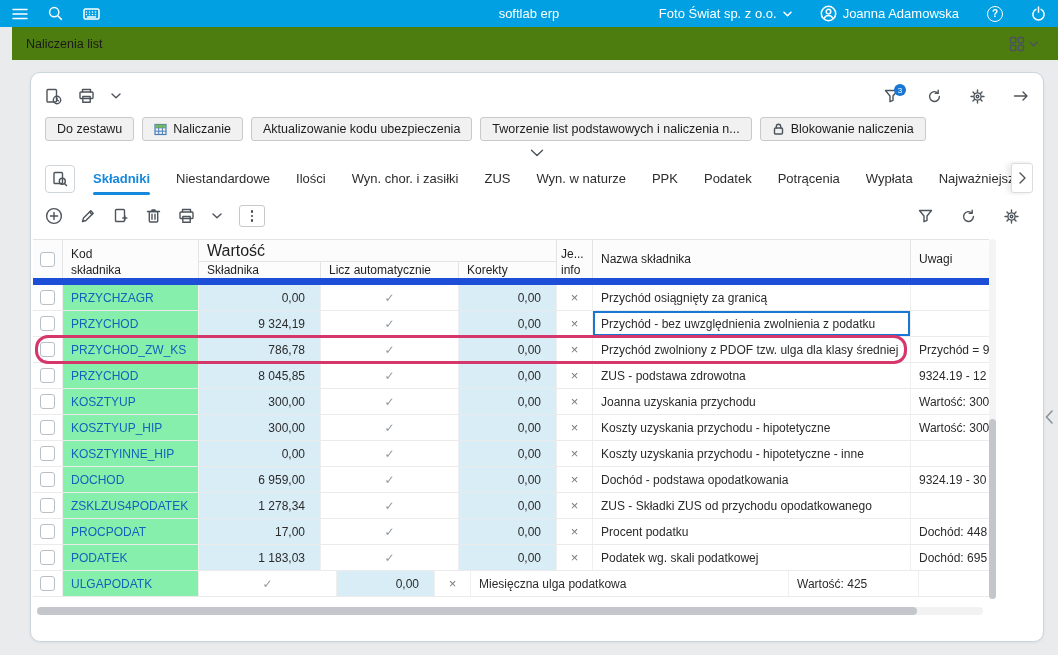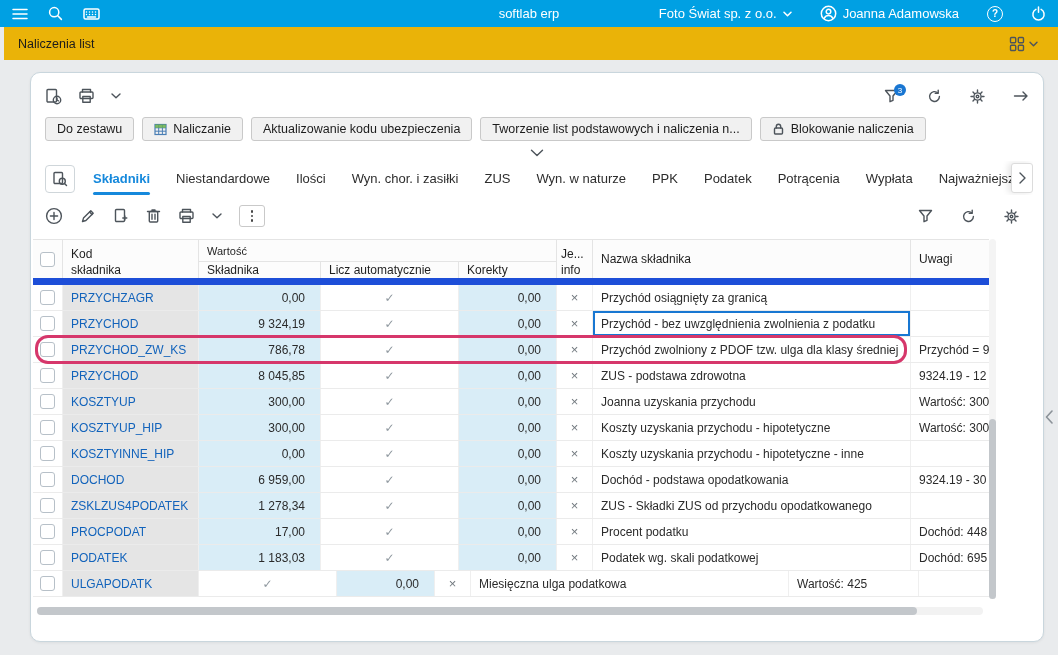--- a/index.html
+++ b/index.html
@@ -18,21 +18,21 @@
     display:flex;align-items:center;padding:0 12px;box-sizing:border-box;color:#fff}
   .tb-left{display:flex;align-items:center;gap:20px;z-index:2}
   .tb-title{position:absolute;left:0;right:0;text-align:center;font-size:13px;color:#fff}
   .tb-right{margin-left:auto;display:flex;align-items:center;gap:28px;font-size:13px;z-index:2}
   .tb-item{display:flex;align-items:center;gap:6px;cursor:pointer}
   .tb-btn{background:none;border:none;padding:0;cursor:pointer;display:flex;align-items:center}
   .help-circle{width:16px;height:16px;border:1.5px solid #fff;border-radius:50%;
     display:flex;align-items:center;justify-content:center;font-size:10px;font-weight:bold;color:#fff;box-sizing:border-box}
 
   
-  .subheader{position:absolute;top:27px;left:4px;right:0;height:33px;background:#eab308;
+  .subheader{position:absolute;top:27px;left:12px;right:0;height:33px;background:#4d7c0f;
     display:flex;align-items:center;padding:3px 14px;box-sizing:border-box}
   .page-title{font-size:12.5px;color:#1b1b1b}
   .view-switch{margin-left:auto;display:flex;align-items:center;gap:4px;background:none;border:none;cursor:pointer;color:#555}
 
   
   .card{position:absolute;left:30px;top:72px;width:1012px;height:568px;background:#fff;
     border:1px solid #c9d6dd;border-radius:10px;box-shadow:0 1px 3px rgba(0,0,0,.06)}
 
   .toolbar1{position:absolute;top:10px;left:14px;right:14px;height:26px;display:flex;align-items:center}
   .toolbar1 .lft{display:flex;align-items:center;gap:16px}
@@ -66,31 +66,31 @@
 
   
   .tablewrap{position:absolute;top:166px;left:2px;width:956px;height:360px;overflow:hidden}
   .tbl{width:1008px}
   .thead{display:flex;height:46px;background:#fcfcfc;border-top:1px solid #e4e4e4;border-bottom:7px solid #1d4ed8;box-sizing:border-box}
   .hc{box-sizing:border-box;border-right:1px solid #e4e4e4;font-size:12px;color:#1f1f1f;
     display:flex;align-items:center;padding-left:8px;overflow:hidden;white-space:nowrap}
   .hc.cchk{padding:0;align-items:center;justify-content:center}
   .hc.two{flex-direction:column;align-items:flex-start;justify-content:flex-start;padding-top:6px;line-height:16px}
   .hgroup{width:358px;display:flex;flex-direction:column;box-sizing:border-box}
-  .hgt{height:22px;display:flex;align-items:center;padding-left:8px;font-size:11px;color:#1f1f1f;
+  .hgt{height:22px;display:flex;align-items:center;padding-left:8px;font-size:16px;color:#1f1f1f;
     border-bottom:1px solid #e4e4e4;border-right:1px solid #e4e4e4;box-sizing:border-box}
   .hgb{display:flex;flex:1}
   .w0{width:30px}.w1{width:136px}.w2{width:122px}.w3{width:138px}.w4{width:98px}.w5{width:36px}.w6{width:318px}.w7{width:130px}
 
   .rows{position:relative}
   .tr{display:flex;height:26px;border-bottom:1px solid #ebebeb;box-sizing:border-box;background:#fff}
   .td{box-sizing:border-box;border-right:1px solid #efefef;display:flex;align-items:center;
     font-size:12px;color:#2b2b2b;overflow:hidden;white-space:nowrap}
   .td.cchk{justify-content:center}
-  .td.kod{background:#e5e5e5;color:#1263bb;padding-left:8px}
+  .td.kod{background:#86efac;color:#1263bb;padding-left:8px}
   .td.valbg{background:#d9edf7;justify-content:flex-end;padding-right:15px}
   .td.center{justify-content:center}
   .td.check{color:#8e979e;font-size:12px}
   .td.xmark{color:#72797f;font-size:13px}
   .td.nazwa{padding-left:8px}
   .td.uwagi{padding-left:8px}
   .td.nazwa.focused{box-shadow:inset 0 0 0 2px #1877d2}
   .cb{width:15px;height:15px;border:1.5px solid #b7c0c8;border-radius:3px;background:#fff;box-sizing:border-box;cursor:pointer}
   .row-highlight{position:absolute;left:2px;width:872px;height:29px;border:3px solid #d6376b;border-radius:13px;
     box-sizing:border-box;pointer-events:none;z-index:5}

